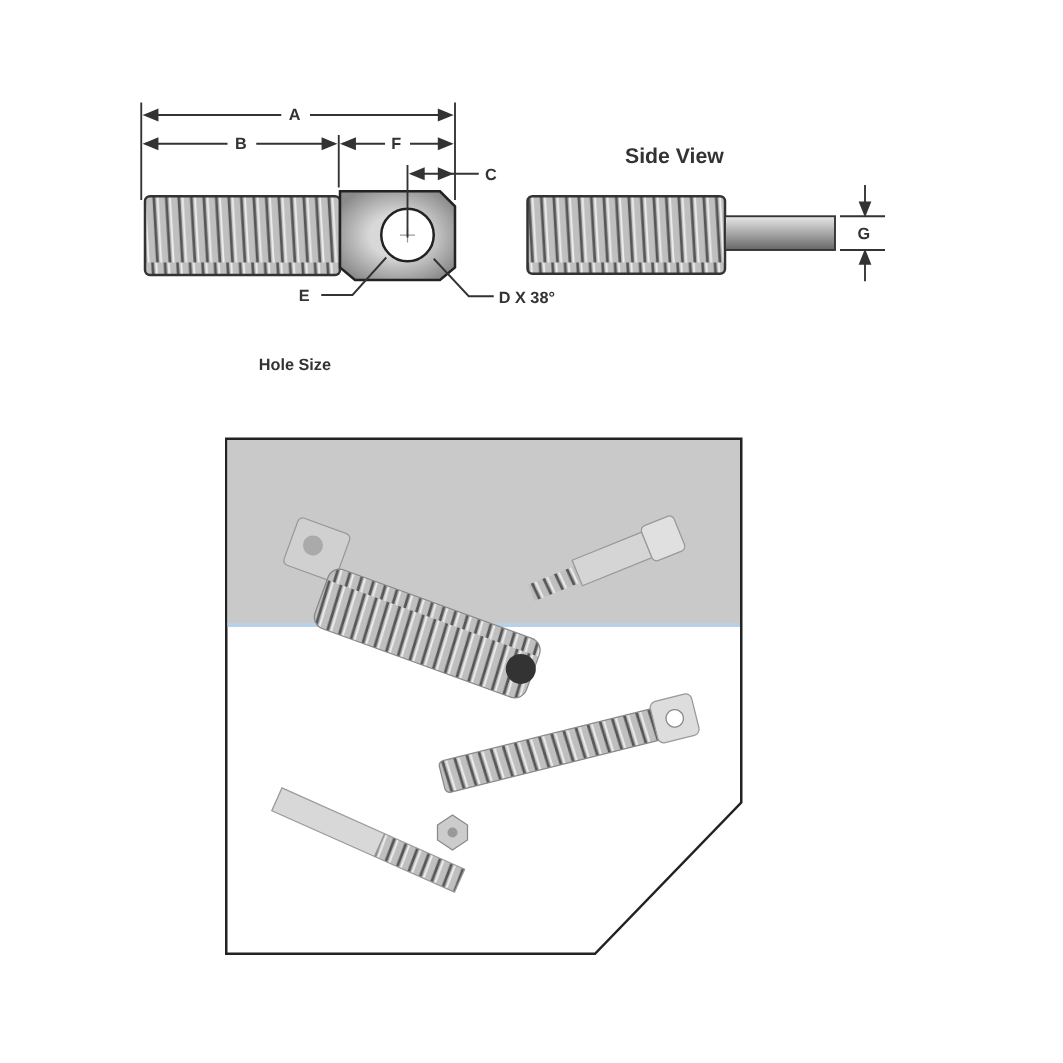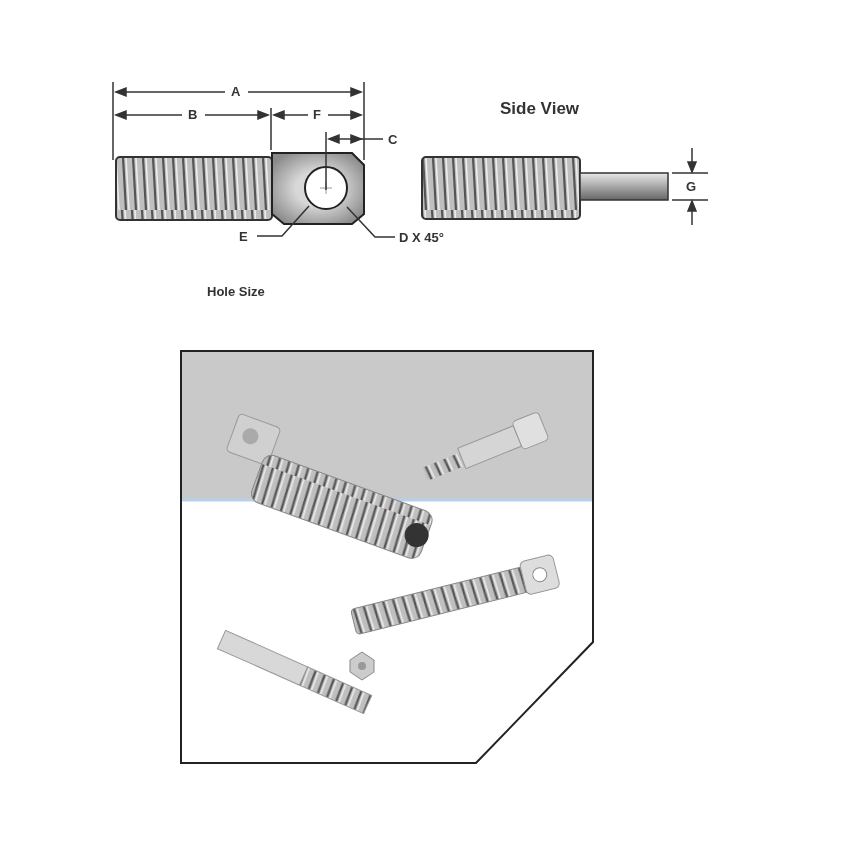--- a/index.html
+++ b/index.html
@@ -108,15 +108,15 @@
     <circle cx="362" cy="666" r="4" fill="#999"></circle>
   </g>
 </svg>
 
 <div class="lbl" style="left:231px;top:85px;">A</div>
 <div class="lbl" style="left:188px;top:108px;">B</div>
 <div class="lbl" style="left:313px;top:108px;">F</div>
 <div class="lbl" style="left:388px;top:133px;">C</div>
 <div class="lbl" style="left:239px;top:230px;">E</div>
 <div class="lbl" style="left:207px;top:249px;margin-top:36px;">Hole Size</div>
-<div class="lbl" style="left:399px;top:231px;">D X 45°</div>
-<div class="title" style="left:500px;top:99px;">Side View</div>
+<div class="lbl" style="left:399px;top:231px;">D X 38°</div>
+<div class="title" style="left:500px;top:115px;">Side View</div>
 <div class="lbl" style="left:686px;top:180px;">G</div>
 
 </body></html>

